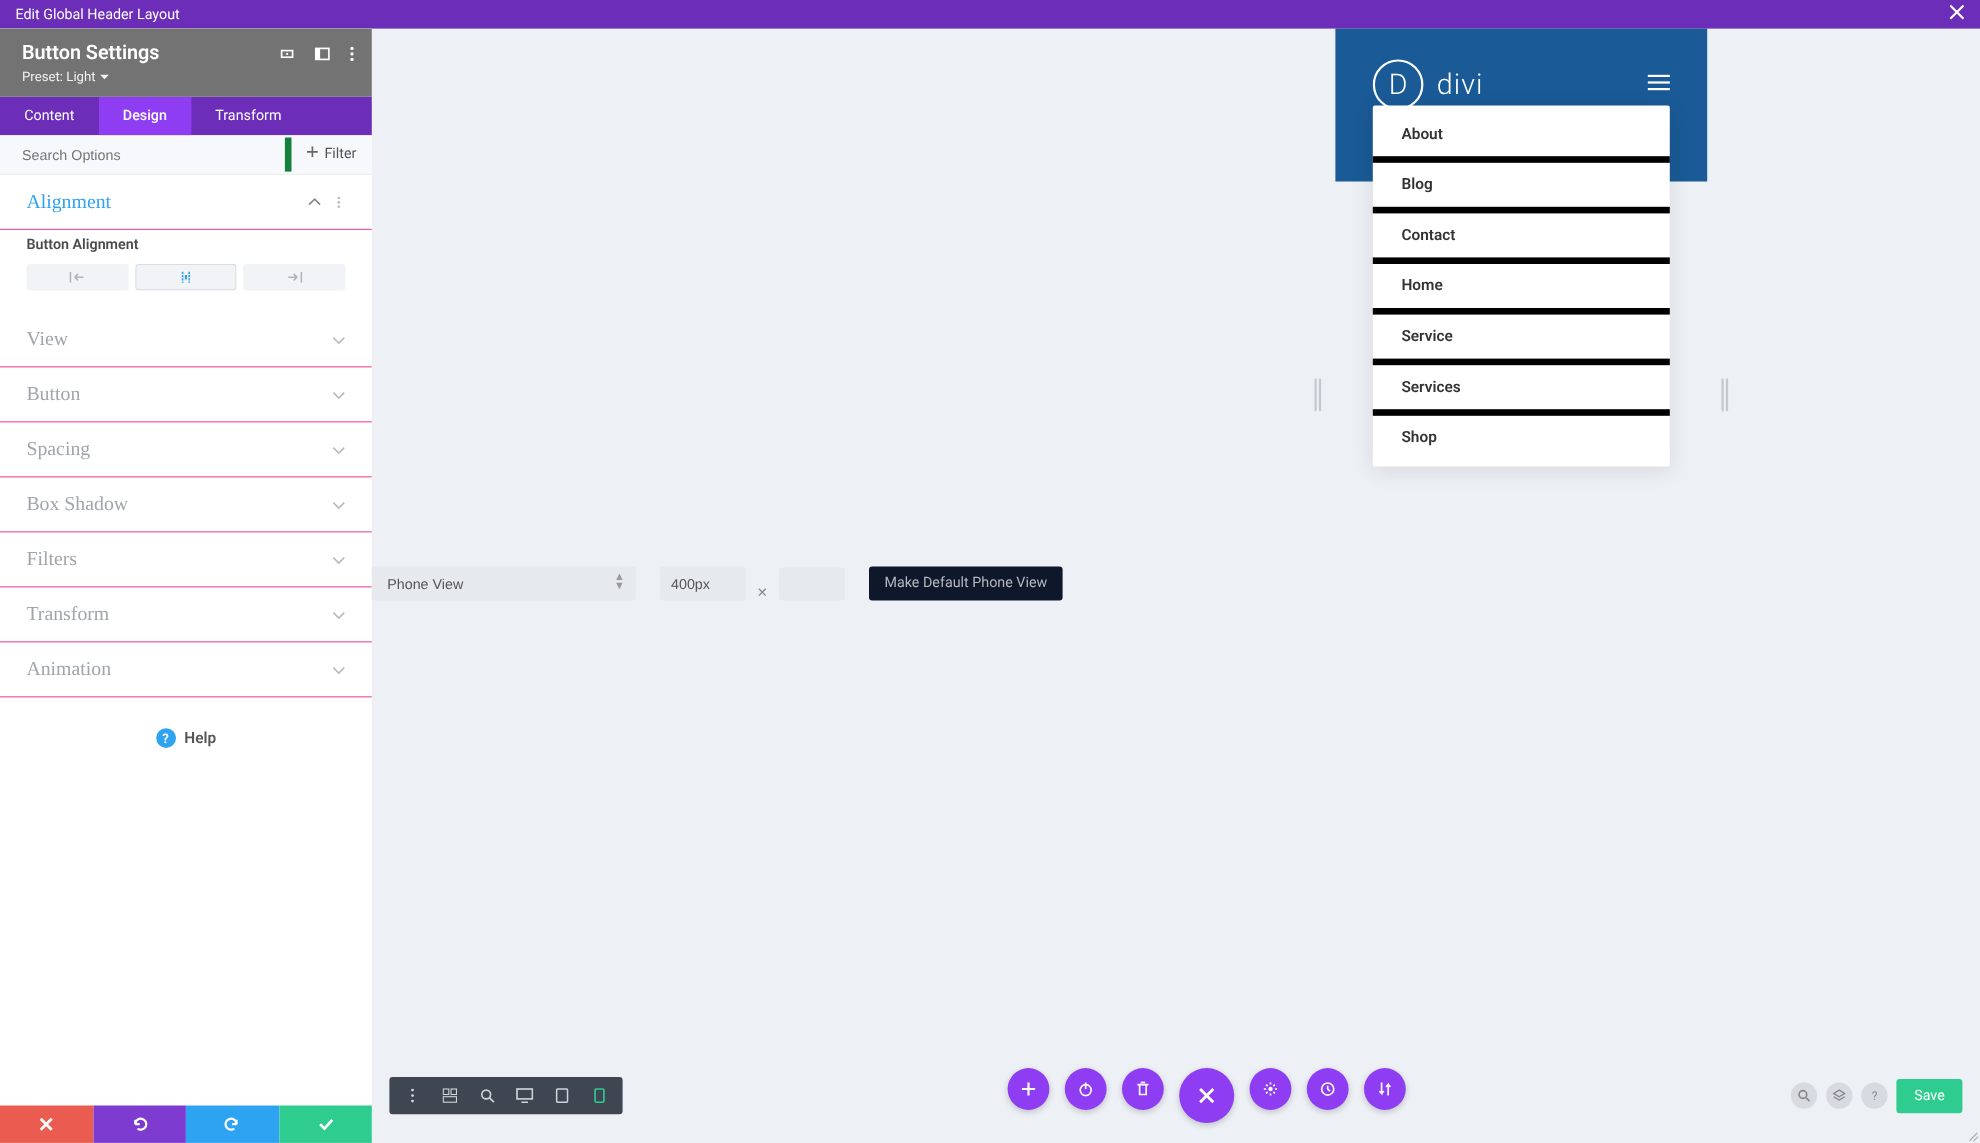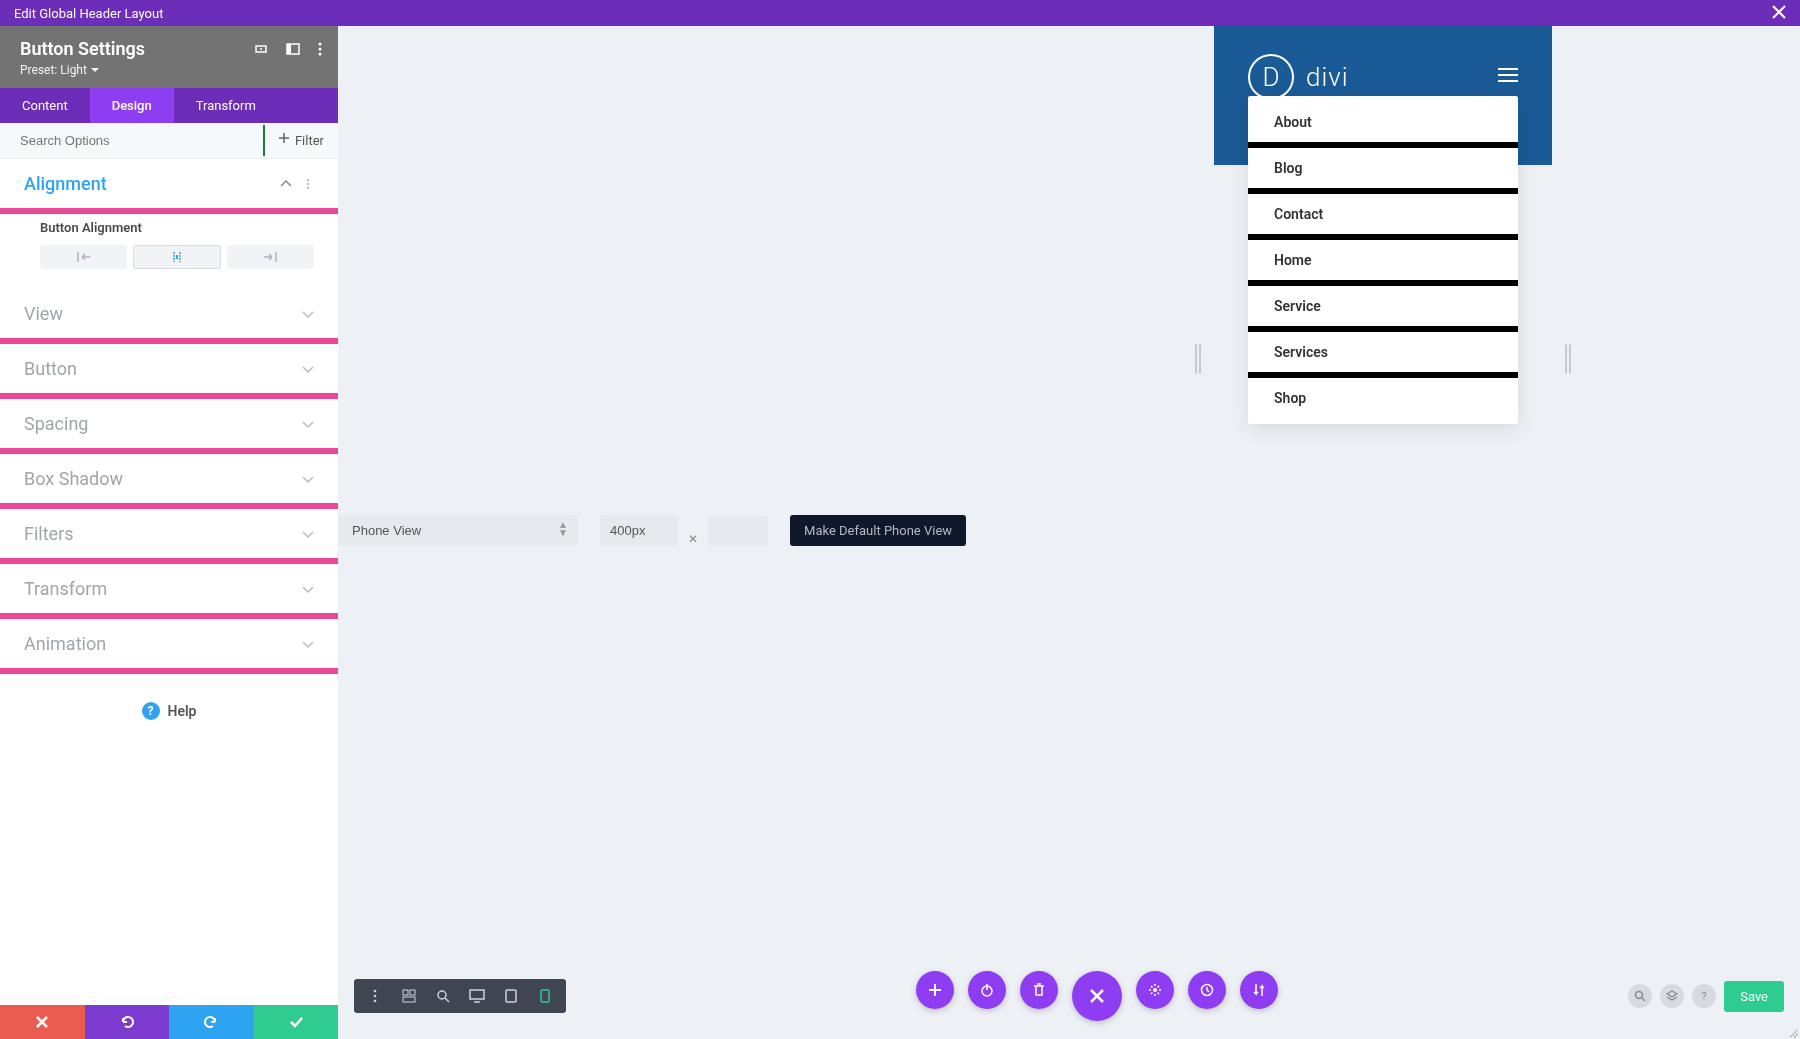--- a/index.html
+++ b/index.html
@@ -18,29 +18,29 @@
 .sidebar-header .preset svg { width: 8px; height: 8px; }
 .sidebar-header .hdr-icons { position: absolute; right: 16px; top: 16px; display: flex; gap: 18px; }
 .sidebar-header .hdr-icons span { display: inline-flex; }
 
 .tabs { display: flex; background: #6c2eb9; }
 .tabs .tab { flex: none; padding: 10px 22px; color: #fff; font-size: 13px; cursor: pointer; }
 .tabs .tab.active { background: #8e3df2; font-weight: 500; }
 
 .search-row { display: flex; align-items: center; border-bottom: 1px solid #eee; background:#f6f8fb; }
 .search-row input { flex: 1; border: none; padding: 10px 20px; font-size: 13px; color: #888; outline: none; background:transparent;}
-.filter-btn { display: flex; align-items: flex-start; gap: 6px; padding: 8px 14px; font-size: 13px; color: #555; border-left: 2px solid #15803d; cursor: pointer; }
-
-.section-head { display: flex; align-items: center; justify-content: space-between; padding: 14px 24px; border-bottom: 6px solid #ec4899; cursor: pointer; }
+.filter-btn { display: flex; align-items: flex-start; gap: 6px; padding: 8px 14px; font-size: 13px; color: #555; border-left: 6px solid #15803d; cursor: pointer; }
+
+.section-head { display: flex; align-items: center; justify-content: space-between; padding: 14px 24px; border-bottom: 1px solid #ec4899; cursor: pointer; font-family: Liberation Serif, serif; }
 .section-head.open .title { color: #2ea3f2; font-size: 18px; font-weight: 500; }
 .section-head .title { color: #a0a5aa; font-size: 18px; font-weight: 400; }
 .section-head .chev { color: #bbb; display:flex; align-items:center; gap:10px;}
 .section-head .chev svg { width: 12px; height: 12px; }
 
-.section-body { padding: 0 24px 20px; margin-left: 16px; }
+.section-body { padding: 0 24px 20px; }
 .field-label { font-size: 13px; color: #4a4a4a; margin: 6px 0 10px; font-weight:600;}
 .align-group { display: flex; gap: 6px; }
 .align-btn { flex: 1; height: 24px; background: #f1f3f6; border-radius: 3px; display: flex; align-items: center; justify-content: center; cursor: pointer; }
 .align-btn.active { box-shadow: inset 0 0 0 1px #d9dde2; }
 
 .help-row { display: flex; align-items: center; justify-content: center; gap: 8px; padding: 28px 0; color: #555; font-size: 14px; font-weight:600;}
 .help-row .qm { width: 18px; height: 18px; border-radius: 50%; background: #2ea3f2; color: #fff; display: flex; align-items: center; justify-content: center; font-size: 12px; font-weight: 700; }
 
 .sidebar-footer { margin-top: auto; display: flex; height: 34px; }
 .sidebar-footer > div { flex: 1; display: flex; align-items: center; justify-content: center; color: #fff; cursor: pointer; }

